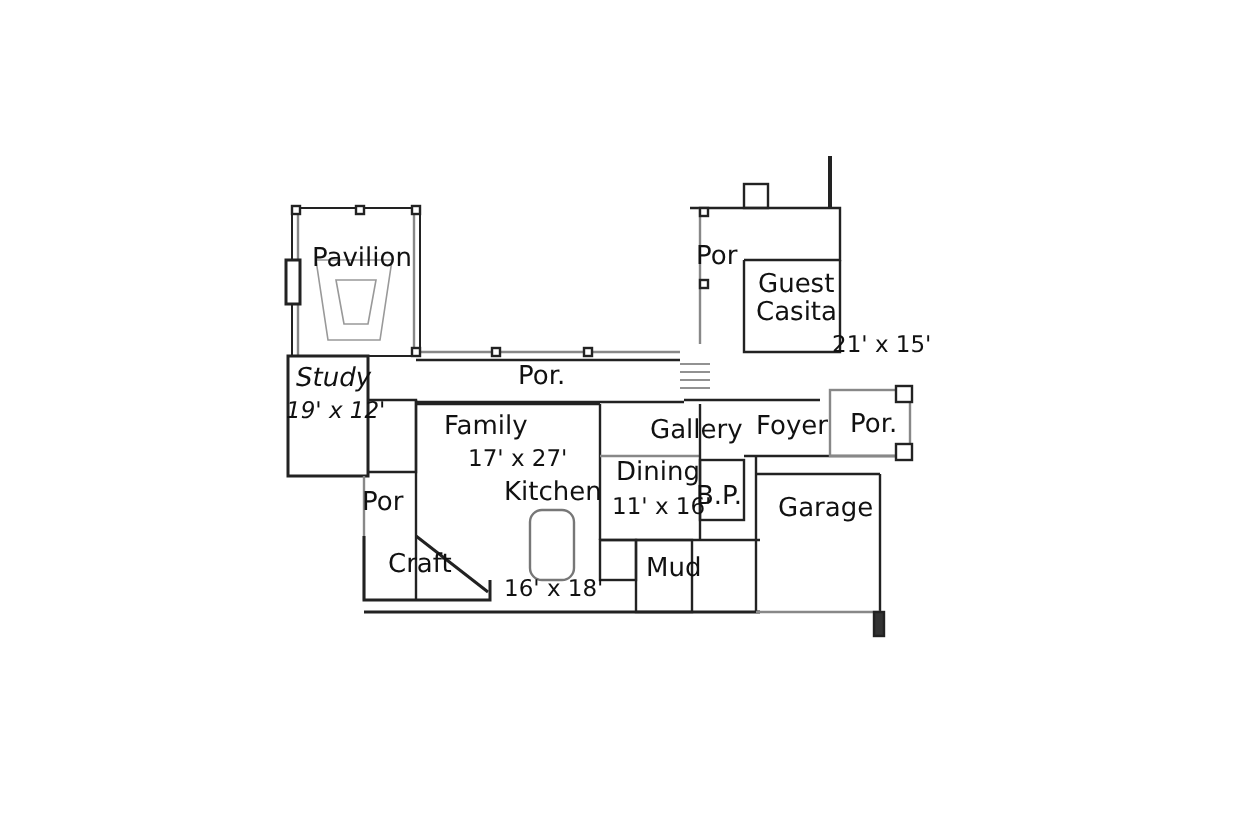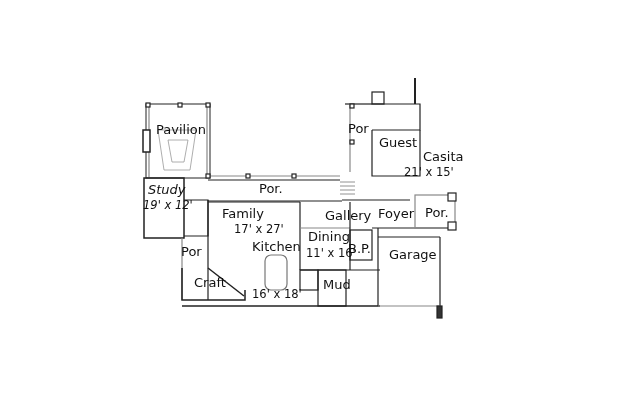--- a/index.html
+++ b/index.html
@@ -87,22 +87,22 @@
           <rect x="292" y="174" width="4" height="4"></rect>
         <rect x="350" y="104" width="4" height="4"></rect>
           <rect x="350" y="140" width="4" height="4"></rect>
       </g>
     </g>
   </svg>
 
   <span class="lbl" style="left:156px;top:123px;">Pavilion</span>
   <span class="lbl" style="left:259px;top:182px;">Por.</span>
   <span class="lbl" style="left:379px;top:136px;text-align:right;">Guest</span>
-  <span class="lbl" style="left:378px;top:150px;margin-left:45px;">Casita</span>
-  <span class="dim" style="left:384px;top:166px;padding-left:20px;">21' x 15'</span>
+  <span class="lbl" style="left:378px;top:150px;">Casita</span>
+  <span class="dim" style="left:396px;top:166px;padding-left:20px;">21' x 15'</span>
   <span class="lbl" style="left:348px;top:122px;">Por</span>
   <span class="lbl" style="left:148px;top:183px;font-style:italic;">Study</span>
   <span class="dim" style="left:143px;top:199px;font-style:italic;">19' x 12'</span>
   <span class="lbl" style="left:222px;top:207px;">Family</span>
   <span class="dim" style="left:234px;top:223px;">17' x 27'</span>
   <span class="lbl" style="left:305px;top:209px;margin-left:20px;">Gallery</span>
   <span class="lbl" style="left:362px;top:207px;margin-left:16px;">Foyer</span>
   <span class="lbl" style="left:425px;top:206px;">Por.</span>
   <span class="lbl" style="left:308px;top:230px;">Dining</span>
   <span class="dim" style="left:306px;top:247px;">11' x 16'</span>

